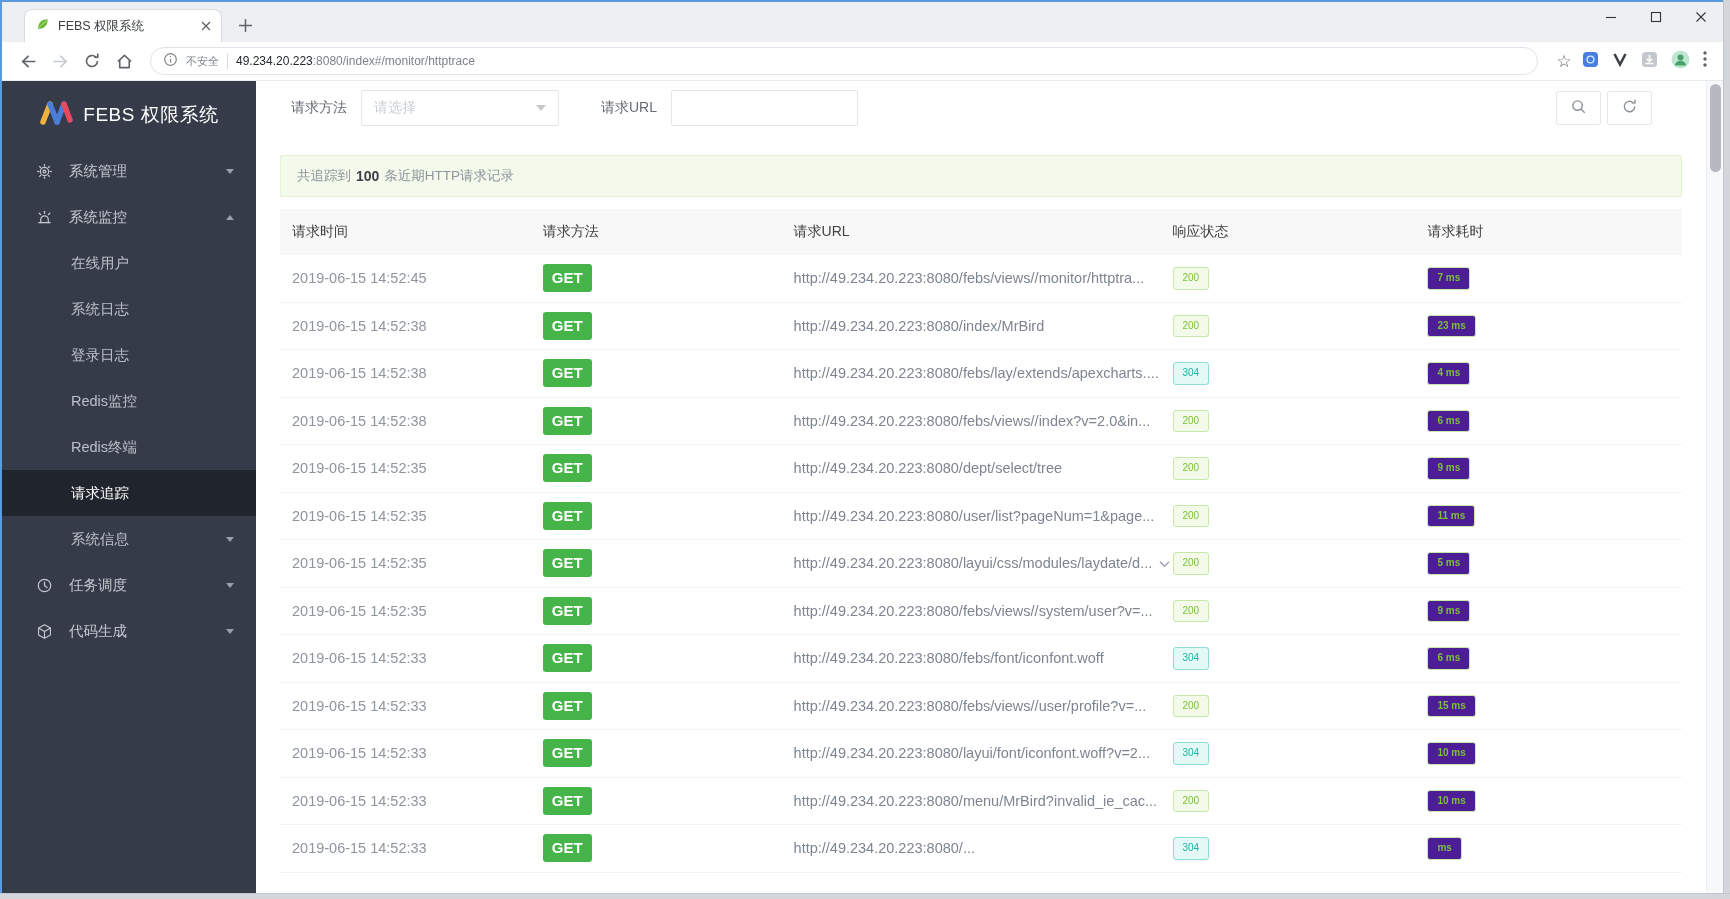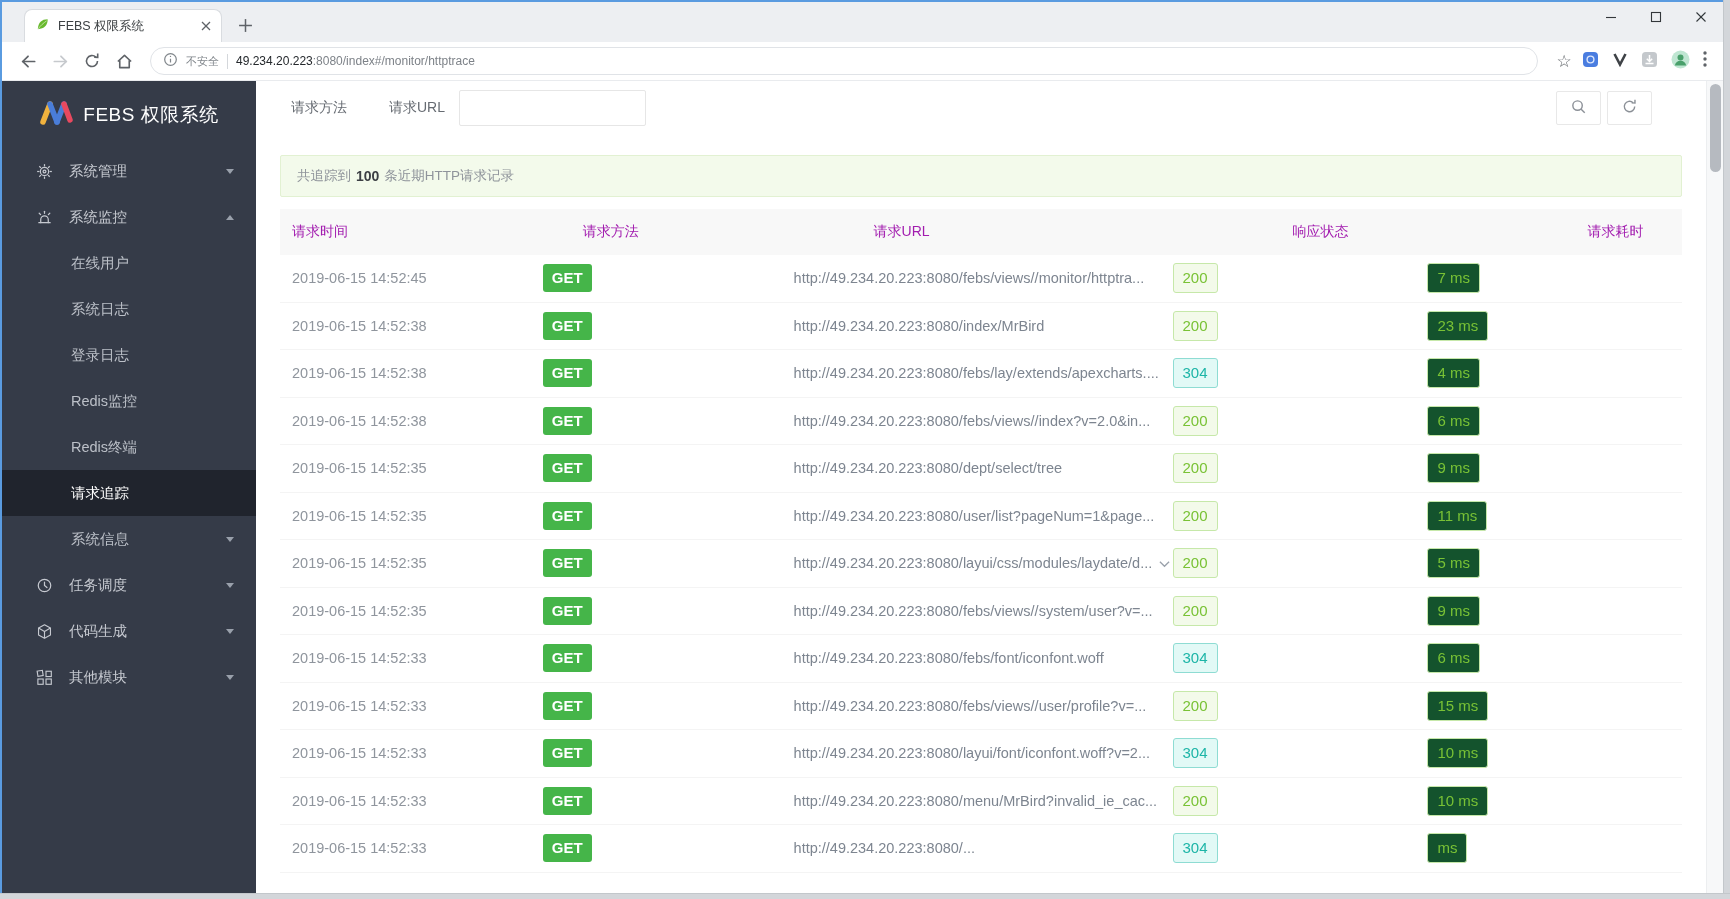--- a/index.html
+++ b/index.html
@@ -58,29 +58,29 @@
   .sel-caret { width:0; height:0; border-left:5px solid transparent; border-right:5px solid transparent; border-top:6px solid #c9c9c9; }
   .group2 { margin-left:42px; display:flex; align-items:center; }
   .input { width:187px; height:36px; border:1px solid #e6e6e6; border-radius:2px; margin-left:14px; font-size:14px; padding:0 10px; color:#666; outline:none; }
   .toolbar { margin-left:auto; margin-right:30px; display:flex; gap:6px; }
   .tool-btn { width:45px; height:34px; border:1px solid #e8e8e8; background:#fff; border-radius:2px; display:flex; align-items:center; justify-content:center; cursor:pointer; }
 
   .alert { margin-top:20px; height:42px; background:#f3faeb; border:1px solid #e2f1d2; border-radius:2px; display:flex; align-items:center; padding:0 16px; font-size:13.5px; color:#8f949b; }
   .alert b { color:#3c3f44; margin:0 5px; font-size:14px; }
 
   .grid { --cols:18.2% 18.2% 27.5% 18.5% 17.6%; margin-top:12px; }
-  .grid-head { height:46px; background:#f8f8f8; display:grid; grid-template-columns:var(--cols); align-items:center; color:#a21caf; font-size:14px; padding:0 12px;gap:40px; }
+  .grid-head { height:46px; background:#f8f8f8; display:grid; grid-template-columns:var(--cols); align-items:center; color:#404040; font-size:14px; padding:0 12px; }
   .grid-row { height:47.5px; display:grid; grid-template-columns:var(--cols); align-items:center; padding:0 12px; border-bottom:1px solid #f4f4f4; font-size:14.5px; }
   .c-time { color:#8f959d; }
   .c-url { color:#7d8590; display:flex; align-items:center; gap:7px; white-space:nowrap; overflow:hidden; }
   .badge-get { background:#45b549; color:#fff; font-size:15px; font-weight:bold; padding:5px 9px; border-radius:3px; display:inline-block; line-height:1.2; }
-  .badge { display:inline-block; font-size:15px; padding:3px 9px; border-radius:3px; border:1px solid; line-height:1.45; }
+  .badge { display:inline-block; font-size:10px; padding:3px 9px; border-radius:3px; border:1px solid; line-height:1.45; }
   .badge.s200 { background:#f3faea; border-color:#c6e8a9; color:#79c235; }
   .badge.s304 { background:#e2f9f6; border-color:#8edcd3; color:#1db5a7; }
-  .badge.ms   { background:#14532d; border-color:#c6e8a9; color:#79c235; }
+  .badge.ms   { background:#4c1d95; border-color:#c6e8a9; color:#79c235;font-weight:bold; }
 
   .scrollbar { position:absolute; top:0; right:0; bottom:0; width:17px; background:#f7f8f9; border-left:1px solid #eceef0; z-index:40; }
   .scroll-thumb { position:absolute; top:3px; left:3px; width:11px; height:88px; background:#b6bac0; border-radius:6px; }
 </style>
 </head>
 <body>
 
 <div class="screen">
   <div class="frame-top"></div>
   <div class="frame-left"></div>
@@ -269,40 +269,32 @@
           <div class="menu-item">
             <span class="mi-icon">
                 <svg width="17" height="17" viewBox="0 0 18 18" fill="none" stroke="#c6c9d0" stroke-width="1.2" stroke-linejoin="round">
                   <path d="M9,1.8 L15.3,5.4 V12.6 L9,16.2 L2.7,12.6 V5.4 Z"></path>
                   <path d="M2.7,5.4 L9,9 L15.3,5.4 M9,9 V16.2"></path>
                 </svg>
               </span>
             <span>代码生成</span>
             <span class="caret down"></span>
           </div>
-          <div class="menu-item">
-            <span class="mi-icon">
-                <svg width="17" height="17" viewBox="0 0 18 18" fill="none" stroke="#c6c9d0" stroke-width="1.2">
-                  <rect x="1.6" y="1.8" width="5.6" height="5.6" transform="rotate(-9 4.4 4.6)"></rect>
-                  <rect x="10.6" y="2.4" width="5.6" height="5.6"></rect>
-                  <rect x="2" y="10.6" width="5.6" height="5.6"></rect>
-                  <rect x="10.6" y="10.6" width="5.6" height="5.6"></rect>
-                </svg>
-              </span>
-            <span>其他模块</span>
-            <span class="caret down"></span>
-          </div>
         </div>
       </div>
 
       <div class="main">
 
         <div class="page">
           <div class="filter-row">
             <span class="f-label">请求方法</span>
+            <div class="select">
+              <span class="placeholder">请选择</span>
+              <span class="sel-caret"></span>
+            </div>
             <div class="group2">
               <span class="f-label">请求URL</span>
               <input class="input" type="text" value="" style="">
             </div>
             <div class="toolbar">
               <div class="tool-btn">
                   <span><svg width="17" height="17" viewBox="0 0 18 18" fill="none" stroke="#8b9097" stroke-width="1.5">
                       <circle cx="8" cy="8" r="5"></circle>
                       <line x1="11.8" y1="11.8" x2="15.6" y2="15.6"></line>
                     </svg></span>

